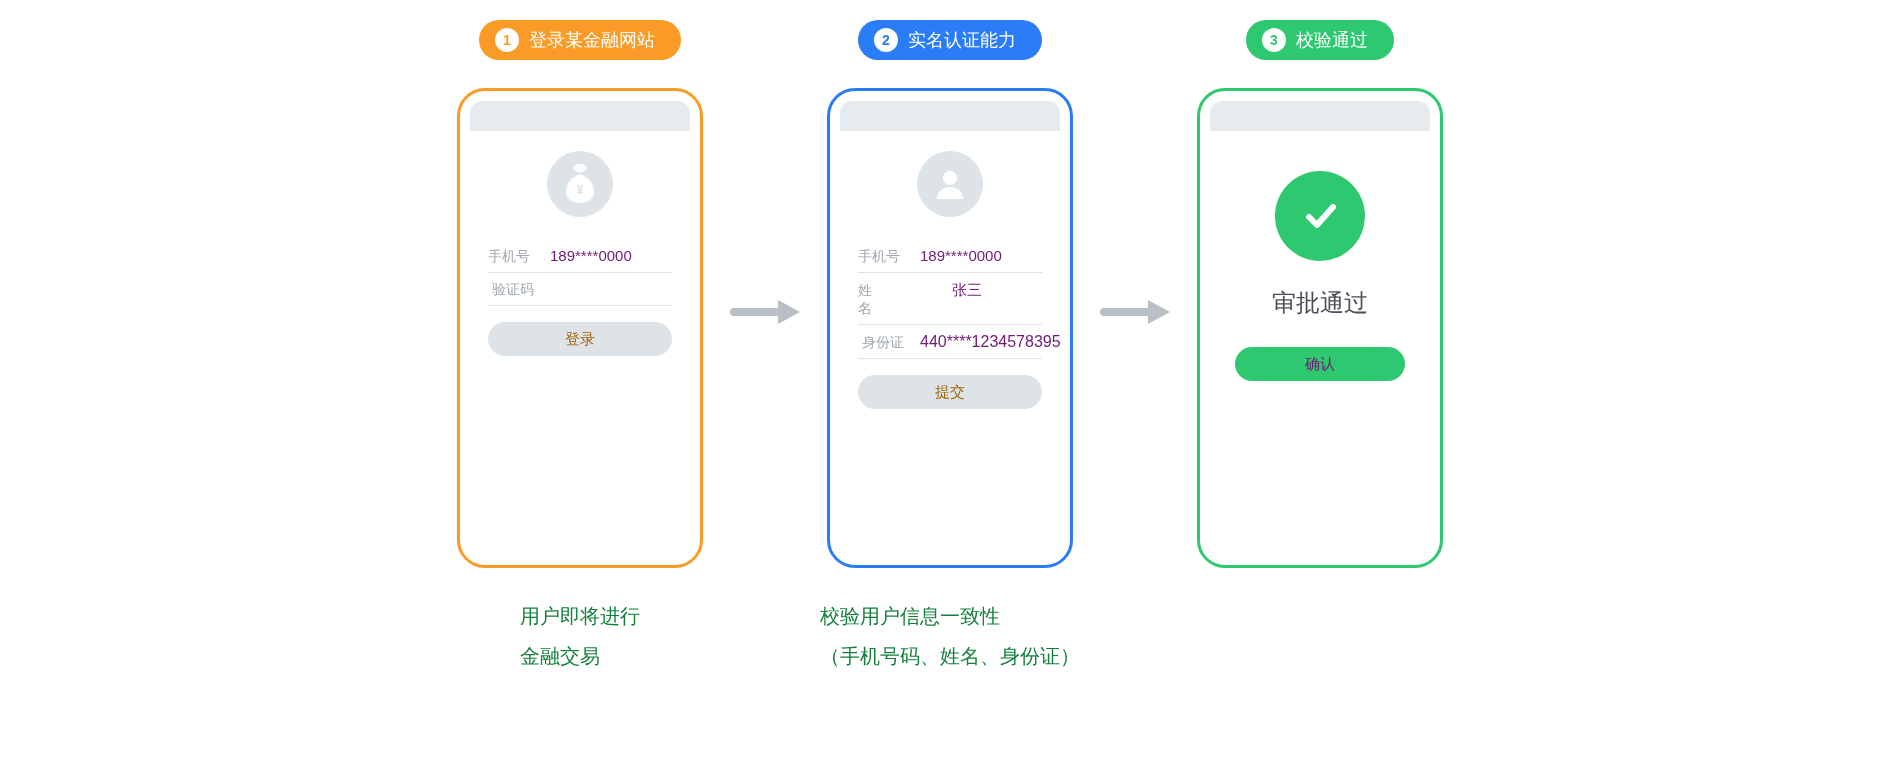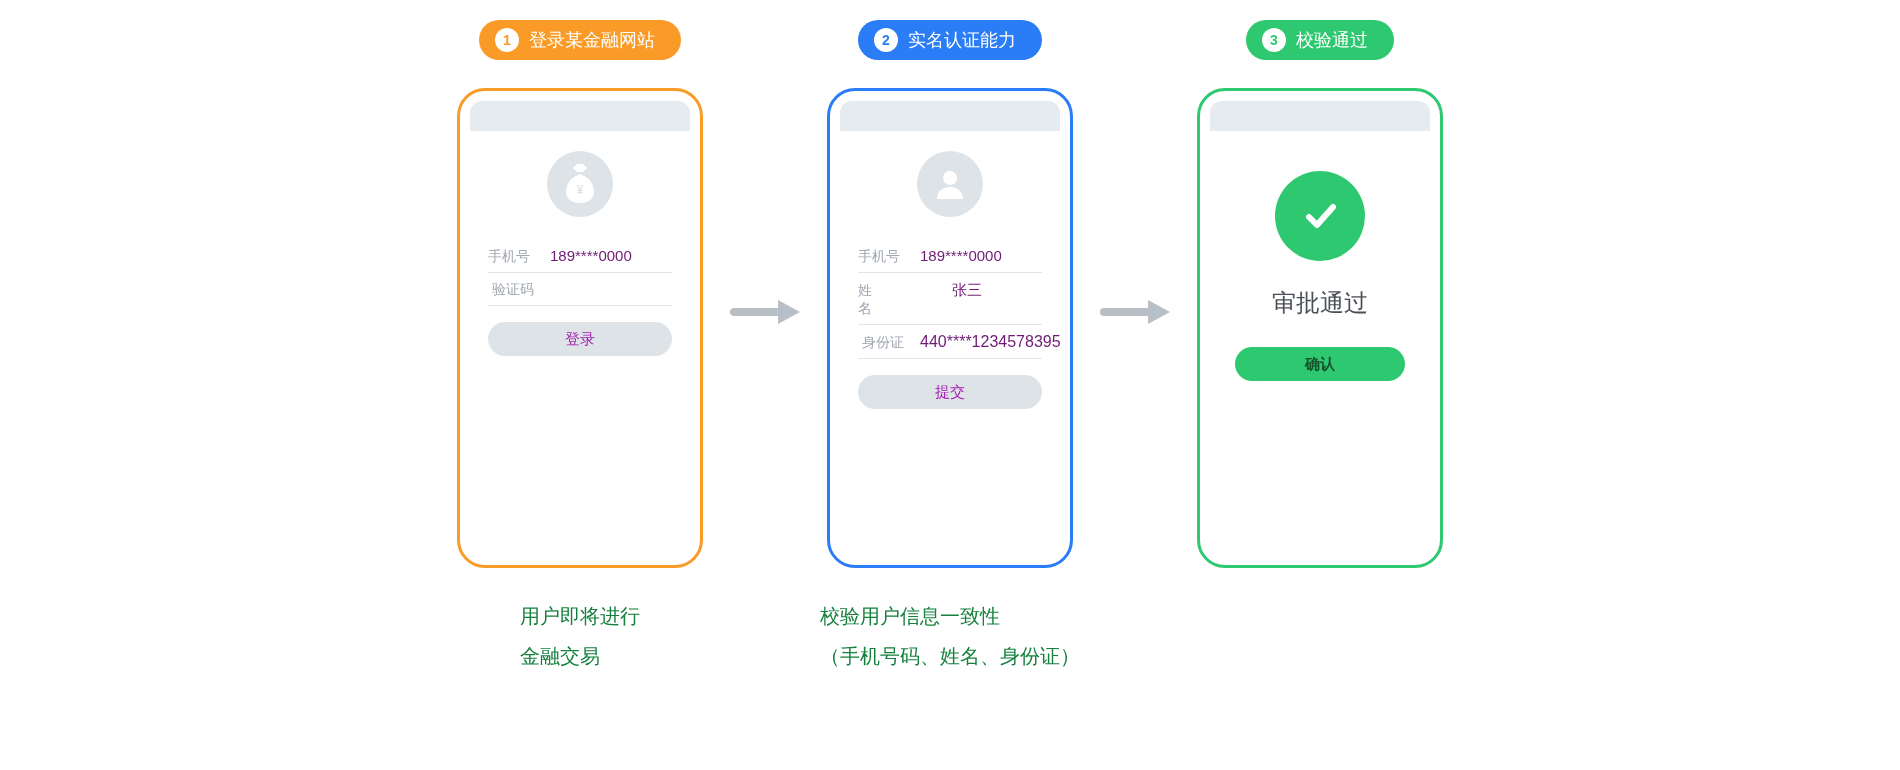--- a/index.html
+++ b/index.html
@@ -123,31 +123,30 @@
     color: #701a75;
     font-size: 15px;
   }
   .value.small { font-size: 16px; }
   .btn {
     margin-top: 16px;
     width: 100%;
     height: 34px;
     border-radius: 17px;
     background: #DEE3E8;
-    color: #a21caf;
+    color: #a16207;
     display: flex;
     align-items: center;
     justify-content: center;
     font-size: 15px;
   }
   .btn.green-btn {
     background: #2DC86F;
-    color: #14532d;
+    color: #701a75;
     width: 170px;
-    font-weight: bold;
   }
   .result-title {
     font-size: 24px;
     color: #4A4F57;
     margin-bottom: 12px;
   }
 
   .caption {
     margin-top: 28px;
     font-size: 20px;

